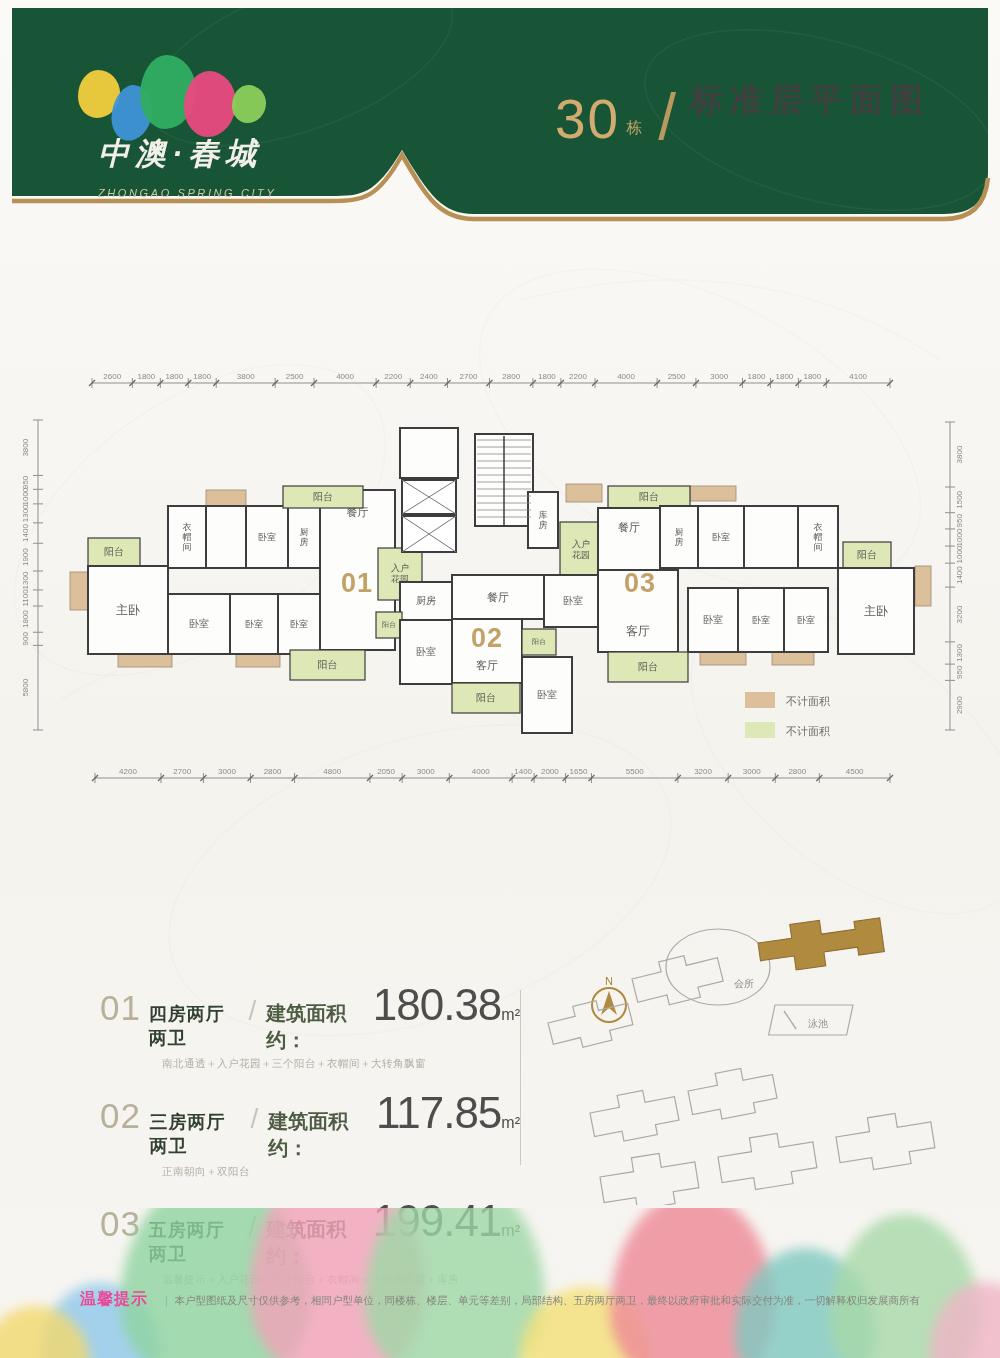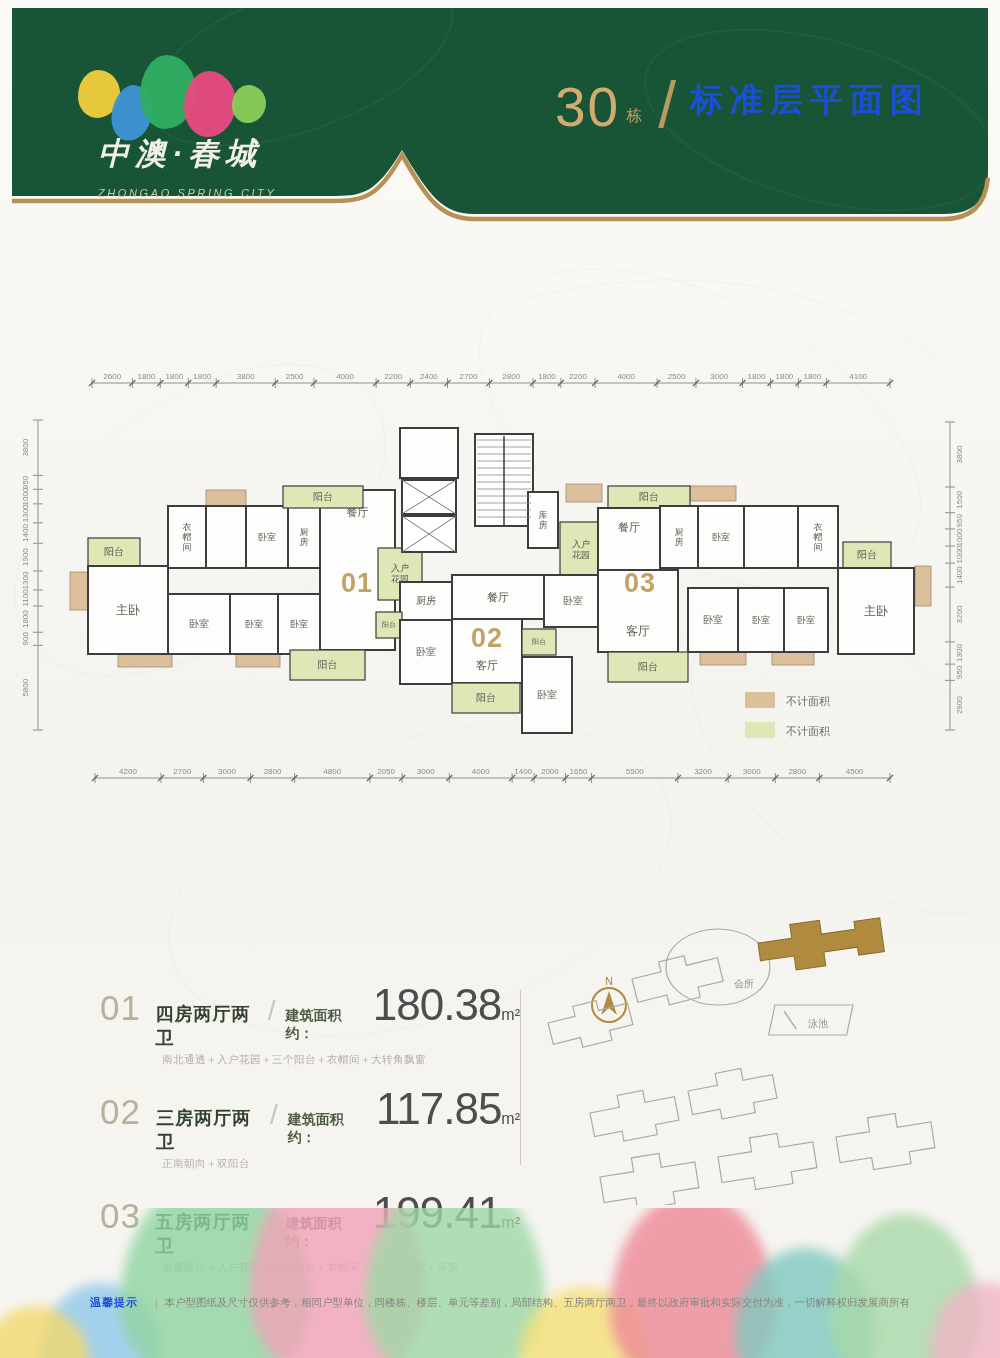--- a/index.html
+++ b/index.html
@@ -13,42 +13,42 @@
   
   .header{position:absolute;left:0;top:0;width:1000px;height:235px;}
   .logo{position:absolute;left:60px;top:45px;width:260px;height:150px;font-style:italic;}
   .leaf{position:absolute;border-radius:48% 52% 55% 45%/55% 48% 52% 45%;opacity:.95;}
   .brand-cn{position:absolute;left:38px;top:88px;font-size:31px;font-weight:bold;color:#f2efe6;letter-spacing:6px;}
   .brand-en{position:absolute;left:38px;top:126px;font-size:11px;color:#cfc7a8;letter-spacing:2.6px;margin-top:16px;}
   .htitle{position:absolute;right:70px;top:78px;display:flex;align-items:flex-end;color:#cfa96b;}
   .h-num{font-size:55px;line-height:.85;font-weight:400;letter-spacing:2px;color:#d2ab70;}
   .h-dong{font-size:16px;margin:0 6px 4px 6px;color:#c3a065;}
   .h-slash{font-size:64px;line-height:.8;font-weight:200;margin:0 14px 0 10px;color:#b99a5e;}
-  .h-title{font-size:33px;font-weight:bold;letter-spacing:7px;margin-bottom:8px;color:#1d4ed8;}
+  .h-title{font-size:33px;font-weight:bold;letter-spacing:7px;margin-bottom:20px;color:#404040;}
   
   #plan-svg{position:absolute;left:0;top:360px;}
   
   .units{position:absolute;left:100px;top:985px;width:420px;}
   .unit-row{position:relative;margin-bottom:22px;}
   .u-line{display:flex;align-items:baseline;}
   .u-no{font-size:35px;color:#b7b09a;width:62px;letter-spacing:1px;}
   .u-type{font-size:18px;font-weight:bold;color:#31402f;letter-spacing:1px;margin-top:8px;}
   .u-slash{font-size:28px;color:#c8c5bc;font-weight:200;margin:0 10px;}
-  .u-pref{font-size:14px;font-weight:bold;color:#4e5c44;}
+  .u-pref{font-size:20px;font-weight:bold;color:#4e5c44;}
   .u-area{font-size:44px;color:#4d4d4d;letter-spacing:-1px;margin-left:12px;line-height:.9;}
   .u-unit{font-size:16px;color:#4d4d4d;}
   .u-feat{font-size:10.5px;color:#b3afa6;margin:3px 0 0 62px;letter-spacing:.5px;}
   .divider{position:absolute;left:520px;top:990px;width:1px;height:175px;background:#cdc8bc;}
   
   #site-svg{position:absolute;left:540px;top:905px;}
   
   .trees{position:absolute;left:0;bottom:0;width:1000px;height:150px;overflow:hidden;}
   .tree{position:absolute;border-radius:50% 50% 46% 54%/60% 58% 42% 40%;filter:blur(6px);}
   .notice{position:absolute;left:0;bottom:48px;width:1000px;text-align:center;white-space:nowrap;font-size:10.5px;color:#85857f;z-index:3;}
-  .notice b{color:#1d4ed8;font-size:11px;letter-spacing:1px;margin-right:10px;}
+  .notice b{color:#ec4899;font-size:16px;letter-spacing:1px;margin-right:10px;}
   .notice .sep{color:#9aa095;margin:0 3px;}
   text{font-family:"Liberation Sans","DejaVu Sans",sans-serif;}
 </style>
 </head>
 <body>
 
 <svg class="leaf-texture" width="1000" height="1358">
   <g fill="none" stroke="#b9b6ac" stroke-opacity=".14" stroke-width="1.5">
     <ellipse cx="200" cy="520" rx="210" ry="120" transform="rotate(-35 200 520)"></ellipse>
     <ellipse cx="700" cy="430" rx="240" ry="130" transform="rotate(28 700 430)"></ellipse>

